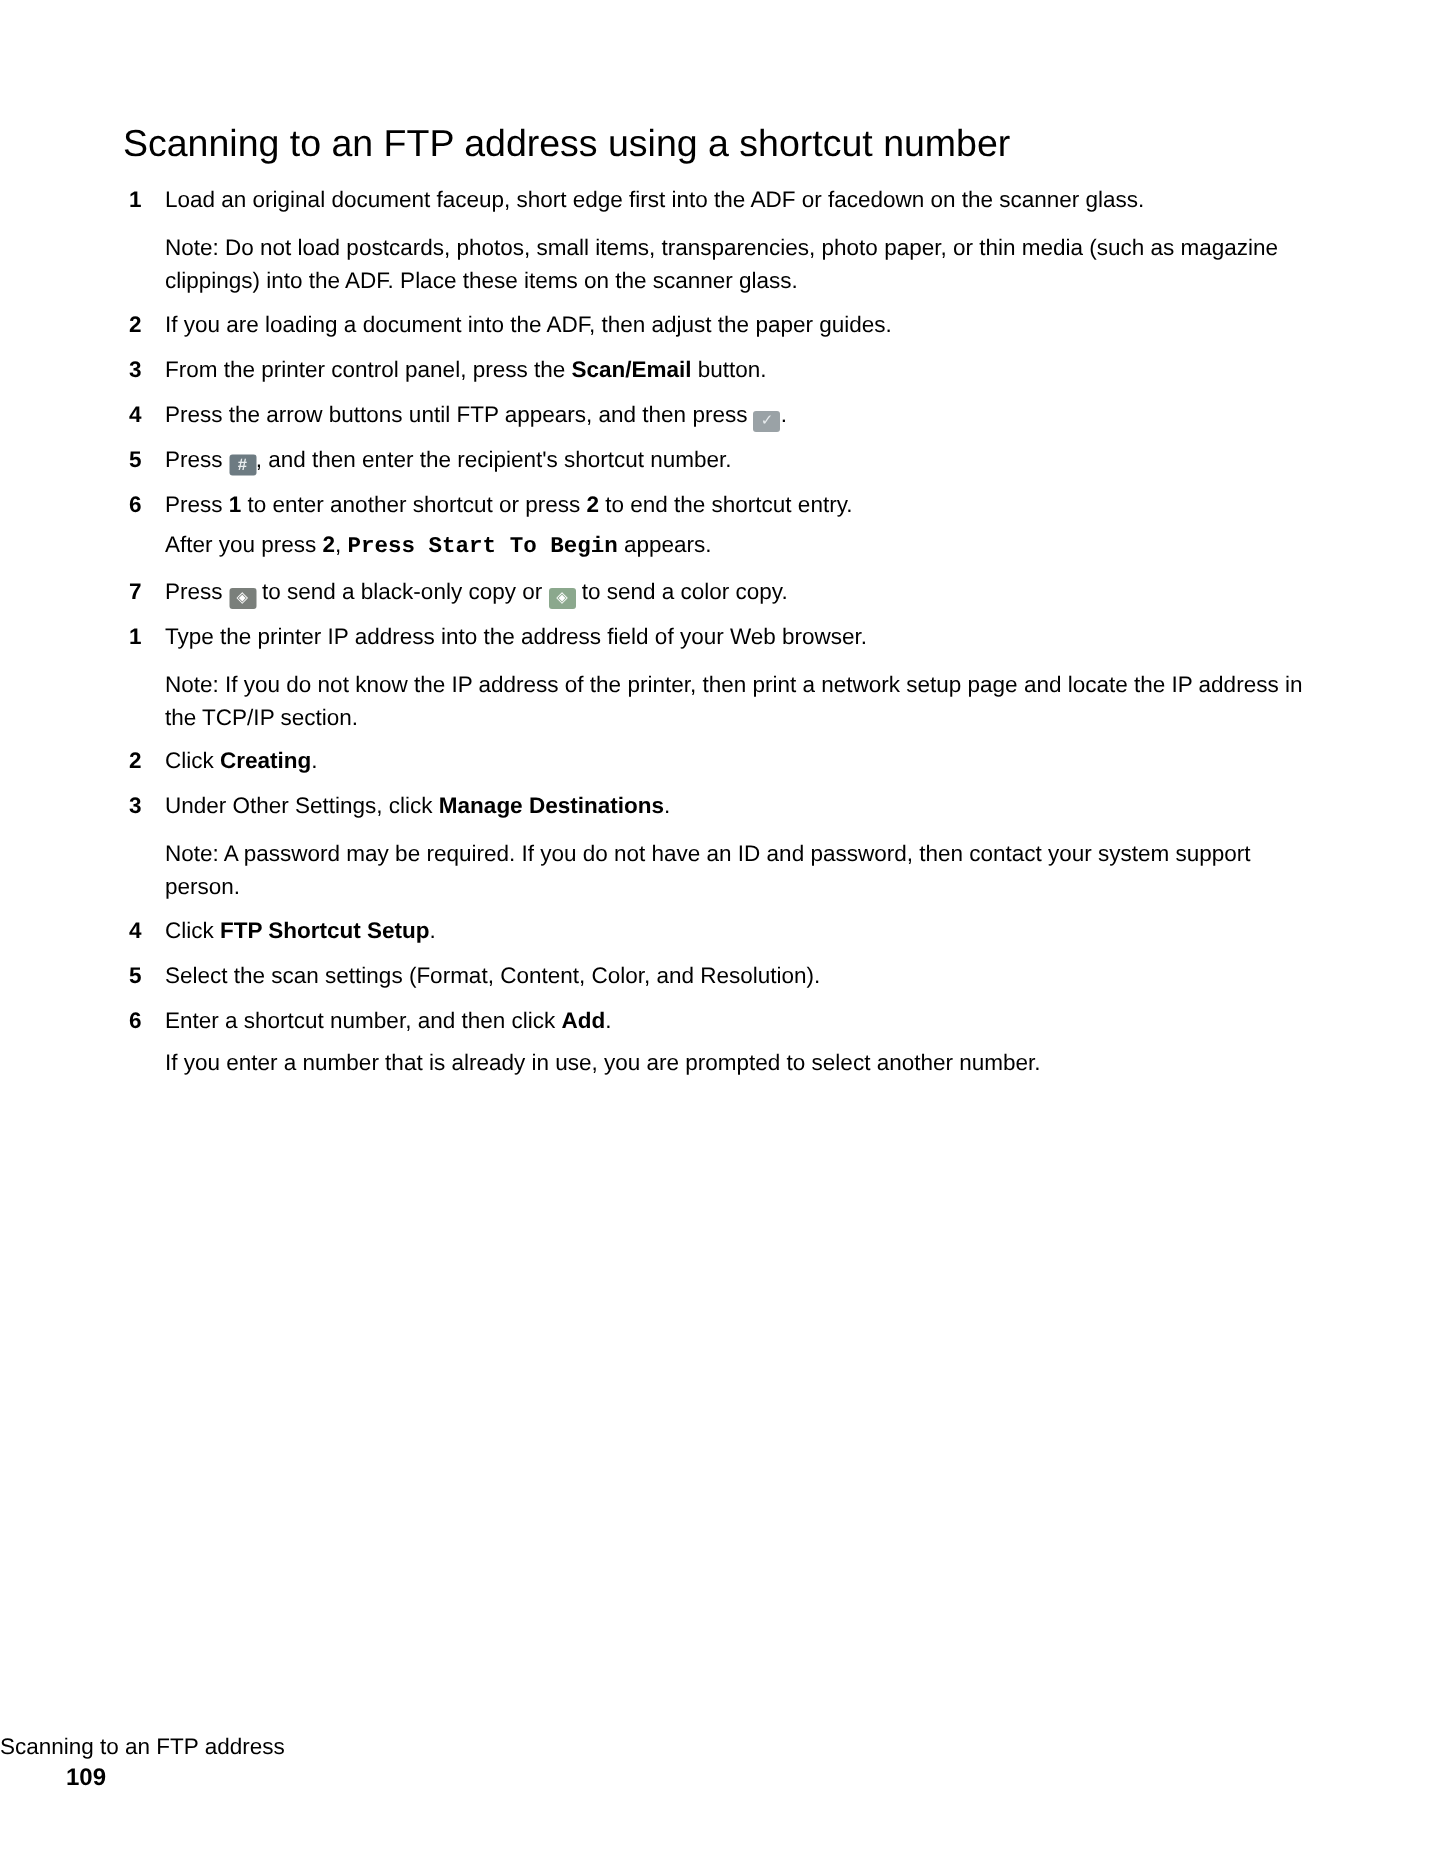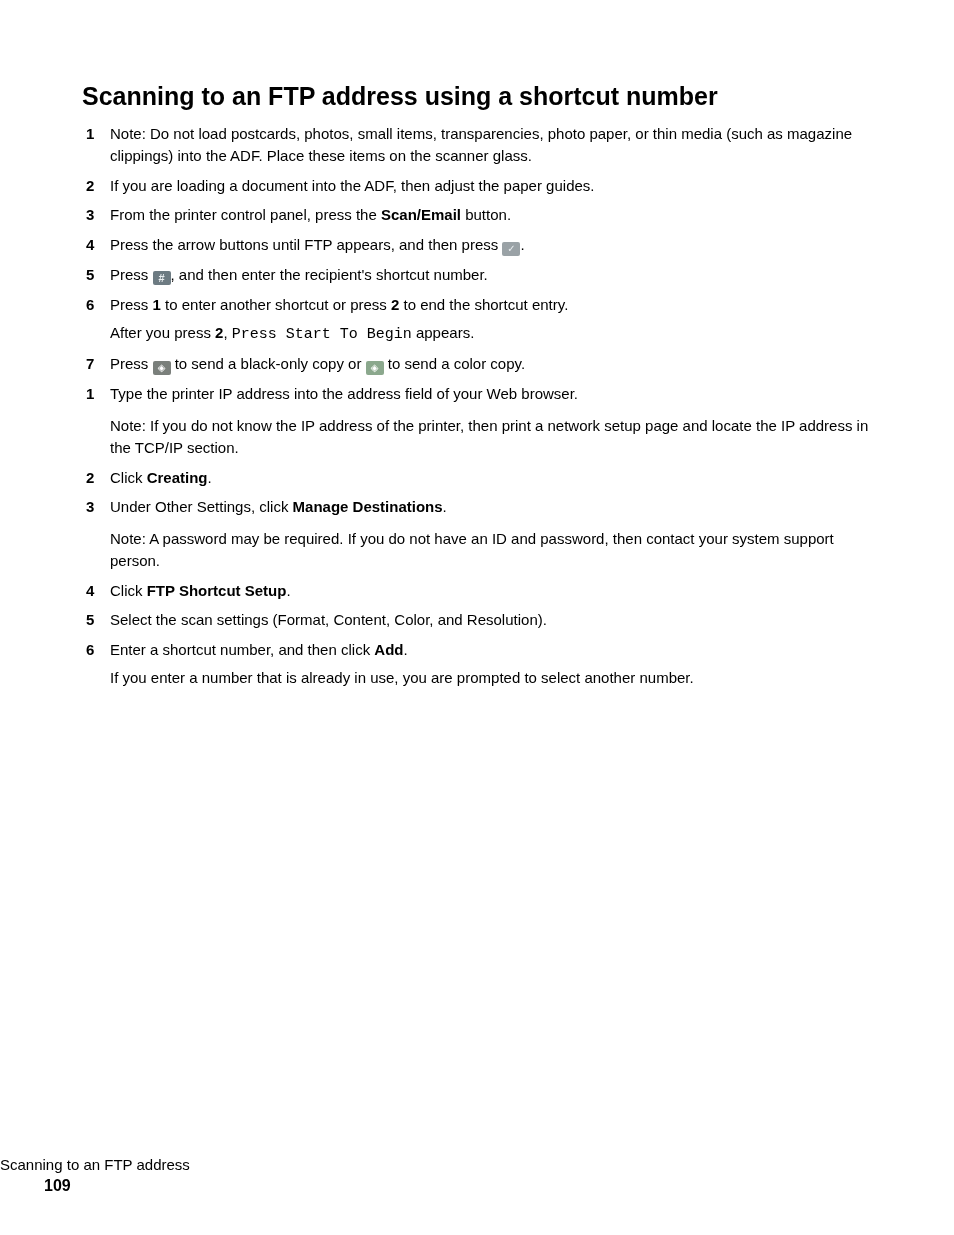--- a/index.html
+++ b/index.html
@@ -10,21 +10,21 @@
   }
   .page {
     box-sizing: border-box;
     width: 954px;
     min-height: 1235px;
     padding: 82px 82px 40px 82px;
     color: #000;
     position: relative;
   }
   h2.section-title {
-    font-weight: 700;
+    font-weight: 400;
     font-size: 25px;
     margin: 0 0 12px 0;
     letter-spacing: 0;
   }
   h1.big-title {
     font-weight: 800;
     font-size: 31px;
     line-height: 1.2;
     margin: 40px 0 16px 0;
   }
@@ -54,21 +54,21 @@
     margin-top: 10px;
     font-size: 15px;
     line-height: 1.45;
   }
   .note-label {
     font-weight: 400;
   }
   .bold { font-weight: 700; }
   .mono {
     font-family: "Courier New", Courier, monospace;
-    font-weight: 400;
+    font-weight: 700;
     font-size: 15px;
   }
   .inline-icon {
     display: inline-block;
     width: 18px;
     height: 14px;
     vertical-align: -2px;
     border-radius: 2px;
     font-size: 10px;
     line-height: 14px;
@@ -90,20 +90,21 @@
 </style>
 </head>
 <body>
 
 <div class="page">
 
   <h2 class="section-title">Scanning to an FTP address using a shortcut number</h2>
 
   <ol>
     <li>
+      <span>Load an original document faceup, short edge first into the ADF or facedown on the scanner glass.</span>
       <div class="note">
         <span class="note-label">Note:</span><span> Do not load postcards, photos, small items, transparencies, photo paper, or thin media (such as magazine clippings) into the ADF. Place these items on the scanner glass.</span>
       </div>
     </li>
     <li>
       <span>If you are loading a document into the ADF, then adjust the paper guides.</span>
     </li>
     <li>
       <span>From the printer control panel, press the </span><span class="bold">Scan/Email</span><span> button.</span>
     </li>

